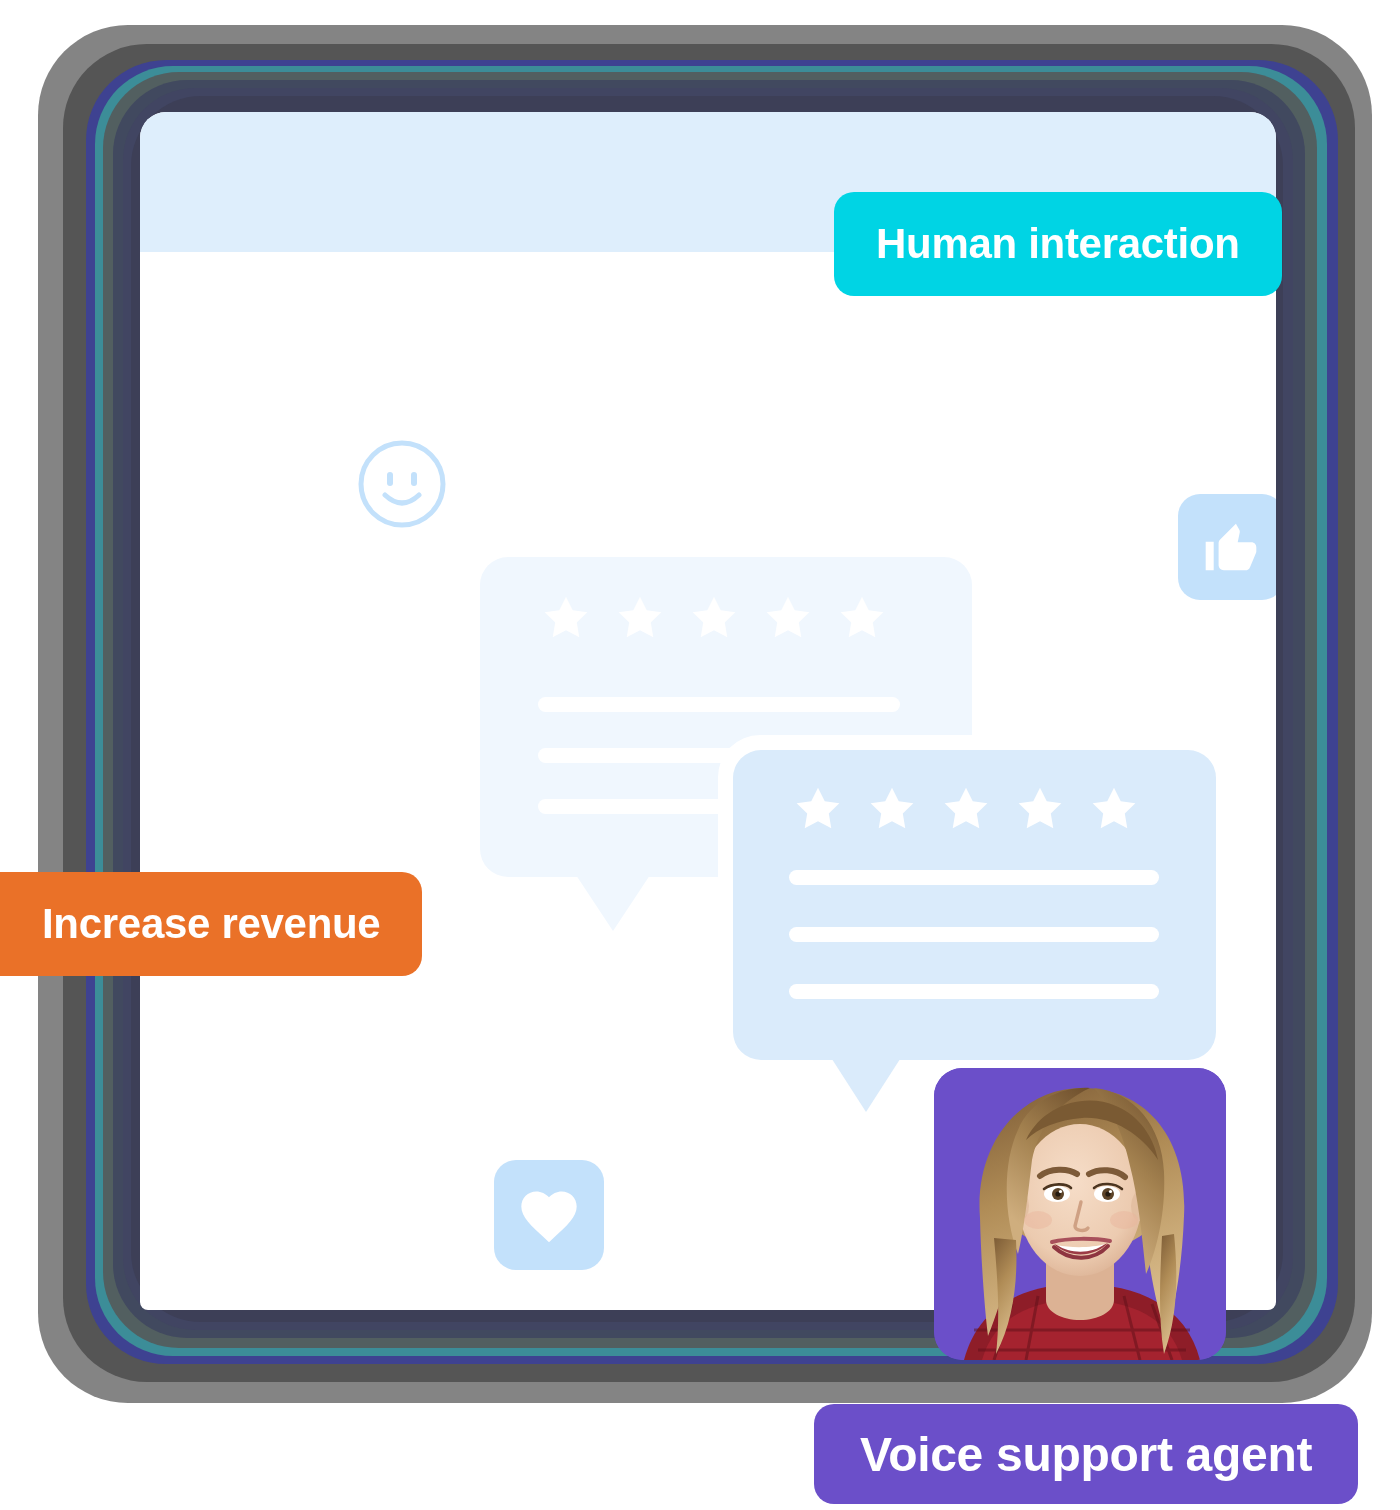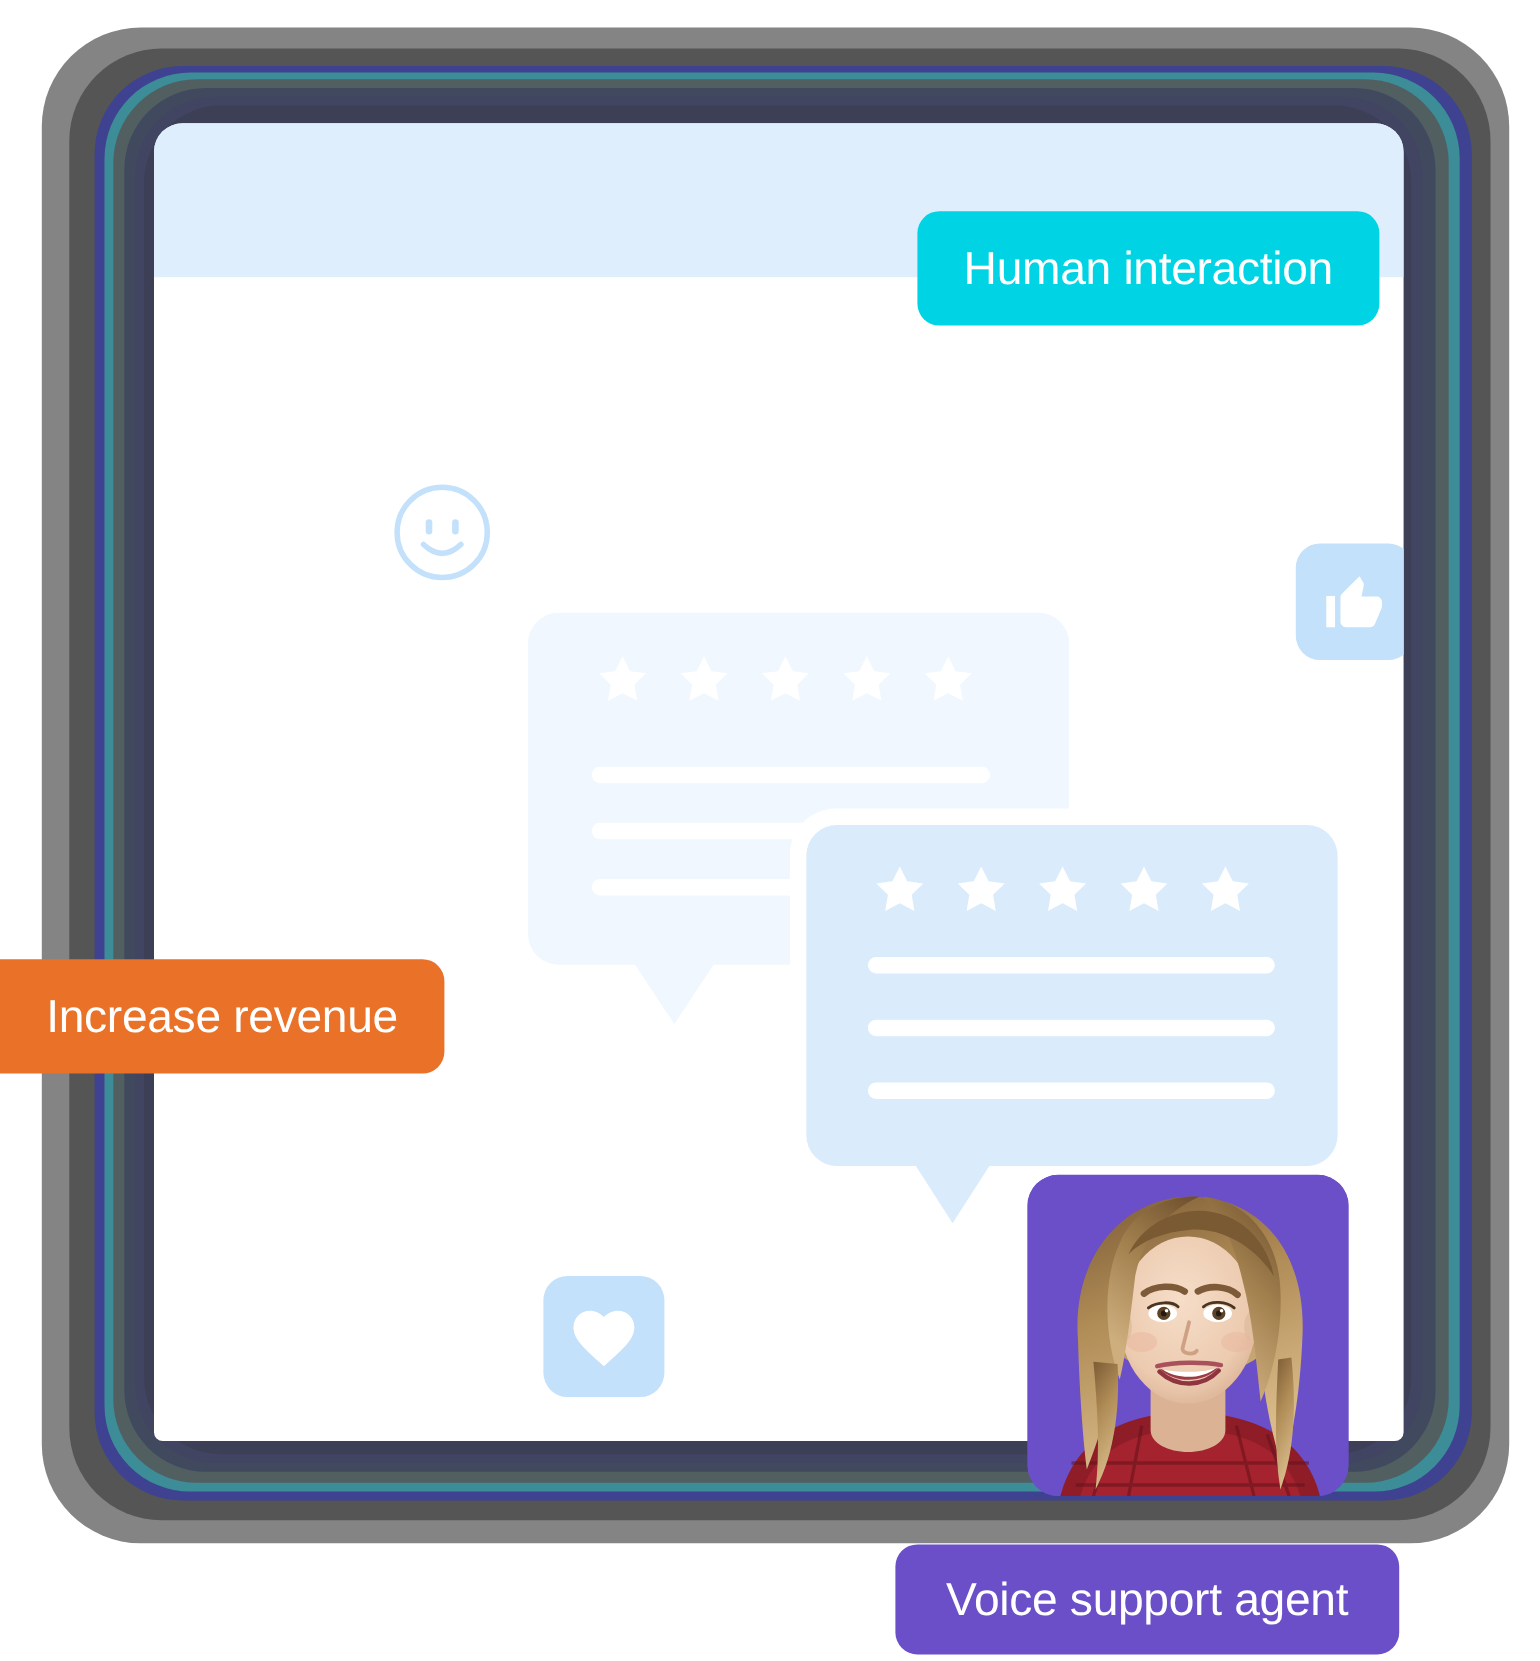--- a/index.html
+++ b/index.html
@@ -144,21 +144,21 @@
 
   .lines-front { left: 56px; top: 120px; gap: 42px; }
   .lines-front .line { width: 370px; }
 
   
   .badge {
     position: absolute;
     display: flex;
     align-items: center;
     color: #ffffff;
-    font-weight: 400;
+    font-weight: 700;
     letter-spacing: -0.3px;
     white-space: nowrap;
   }
   .badge-human {
     left: 834px; top: 192px;
     height: 104px;
     padding: 0 42px;
     border-radius: 20px;
     background: #00d4e4;
     font-size: 42px;
@@ -170,21 +170,21 @@
     border-radius: 20px;
     background: #ea7128;
     font-size: 42px;
   }
   .badge-voice {
     left: 814px; top: 1404px;
     height: 100px;
     padding: 0 46px;
     border-radius: 20px;
     background: #6b4fc9;
-    font-size: 42px;
+    font-size: 48px;
   }
 
   
   .avatar-card {
     position: absolute;
     left: 934px; top: 1068px;
     width: 292px; height: 292px;
     border-radius: 28px;
     background: #6b4fc9;
     overflow: hidden;

